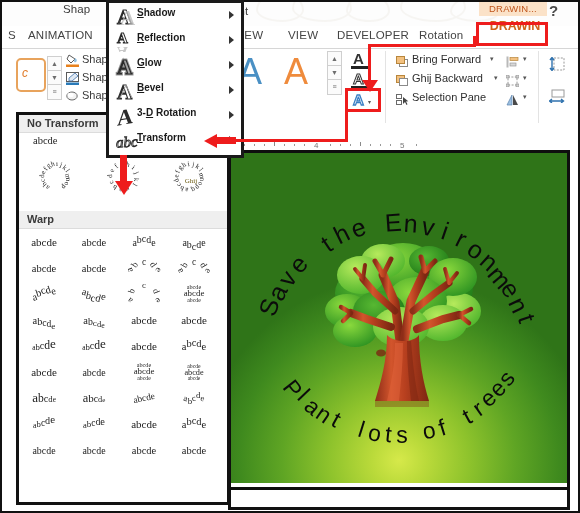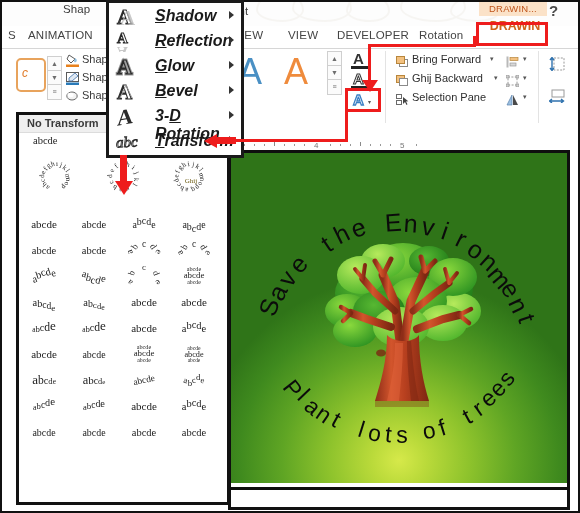--- a/index.html
+++ b/index.html
@@ -99,21 +99,21 @@
 
   
   #effects-menu{
     left:106px;top:0px;width:138px;height:158px;
     background:#ffffff;border:3px solid #1a1a1a;box-sizing:border-box;
     z-index:40;
   }
   .eff-row{position:relative;height:25px;}
   .eff-icon{position:absolute;left:6px;top:2px;width:26px;height:22px;}
   .eff-label{
-    position:absolute;left:46px;top:4px;font-size:16px;color:#1a1a1a;font-weight:bold;font-style:italic;
+    position:absolute;left:28px;top:4px;font-size:10px;color:#1a1a1a;font-weight:bold;
   }
   .eff-label u{text-decoration:underline;}
   .eff-arrow{position:absolute;right:7px;top:8px;width:0;height:0;
     border-left:5px solid #333;border-top:4px solid transparent;border-bottom:4px solid transparent;}
 
   
   #transform-gallery{
     left:16px;top:112px;width:214px;height:393px;
     background:#ffffff;border:3px solid #111;box-sizing:border-box;
     z-index:20;overflow:hidden;
@@ -547,20 +547,23 @@
         <span class="ch" style="transform: translate(13.2989px, -10.5896px) translate(-50%, -50%) rotate(51.4706deg);">l</span>
         <span class="ch" style="transform: translate(16.1733px, -5.23669px) translate(-50%, -50%) rotate(72.0588deg);">m</span>
         <span class="ch" style="transform: translate(16.9819px, 0.785119px) translate(-50%, -50%) rotate(92.6471deg);">n</span>
         <span class="ch" style="transform: translate(15.6212px, 6.70664px) translate(-50%, -50%) rotate(113.235deg);">o</span>
         <span class="ch" style="transform: translate(12.2651px, 11.7715px) translate(-50%, -50%) rotate(133.824deg);">p</span>
         <span class="ch" style="transform: translate(7.34231px, 15.3327px) translate(-50%, -50%) rotate(154.412deg);">q</span>
         <span class="ch" style="transform: translate(0px, 0px) translate(-50%, -50%); color: rgb(106, 90, 16);">Ghij</span>
       </div>
   </div>
 
+  <div class="gal-head">
+    <span>Warp</span>
+  </div>
   <div id="warp-grid">
       <div class="wcell">
         <span class="sm" style="font-size: 11px;"><span style="display: inline-block;">a</span><span style="display: inline-block;">b</span><span style="display: inline-block;">c</span><span style="display: inline-block;">d</span><span style="display: inline-block;">e</span></span>
       </div>
       <div class="wcell">
         <span class="sm" style="font-size: 10.45px;"><span style="display: inline-block;">a</span><span style="display: inline-block;">b</span><span style="display: inline-block;">c</span><span style="display: inline-block;">d</span><span style="display: inline-block;">e</span></span>
       </div>
       <div class="wcell">
         <span class="sm" style="font-size: 9.9px;"><span style="display: inline-block; transform: translateY(0px);">a</span><span style="display: inline-block; transform: translateY(-2.82843px);">b</span><span style="display: inline-block; transform: translateY(-4px);">c</span><span style="display: inline-block; transform: translateY(-2.82843px);">d</span><span style="display: inline-block; transform: translateY(-4.89859e-16px);">e</span></span>
       </div>

